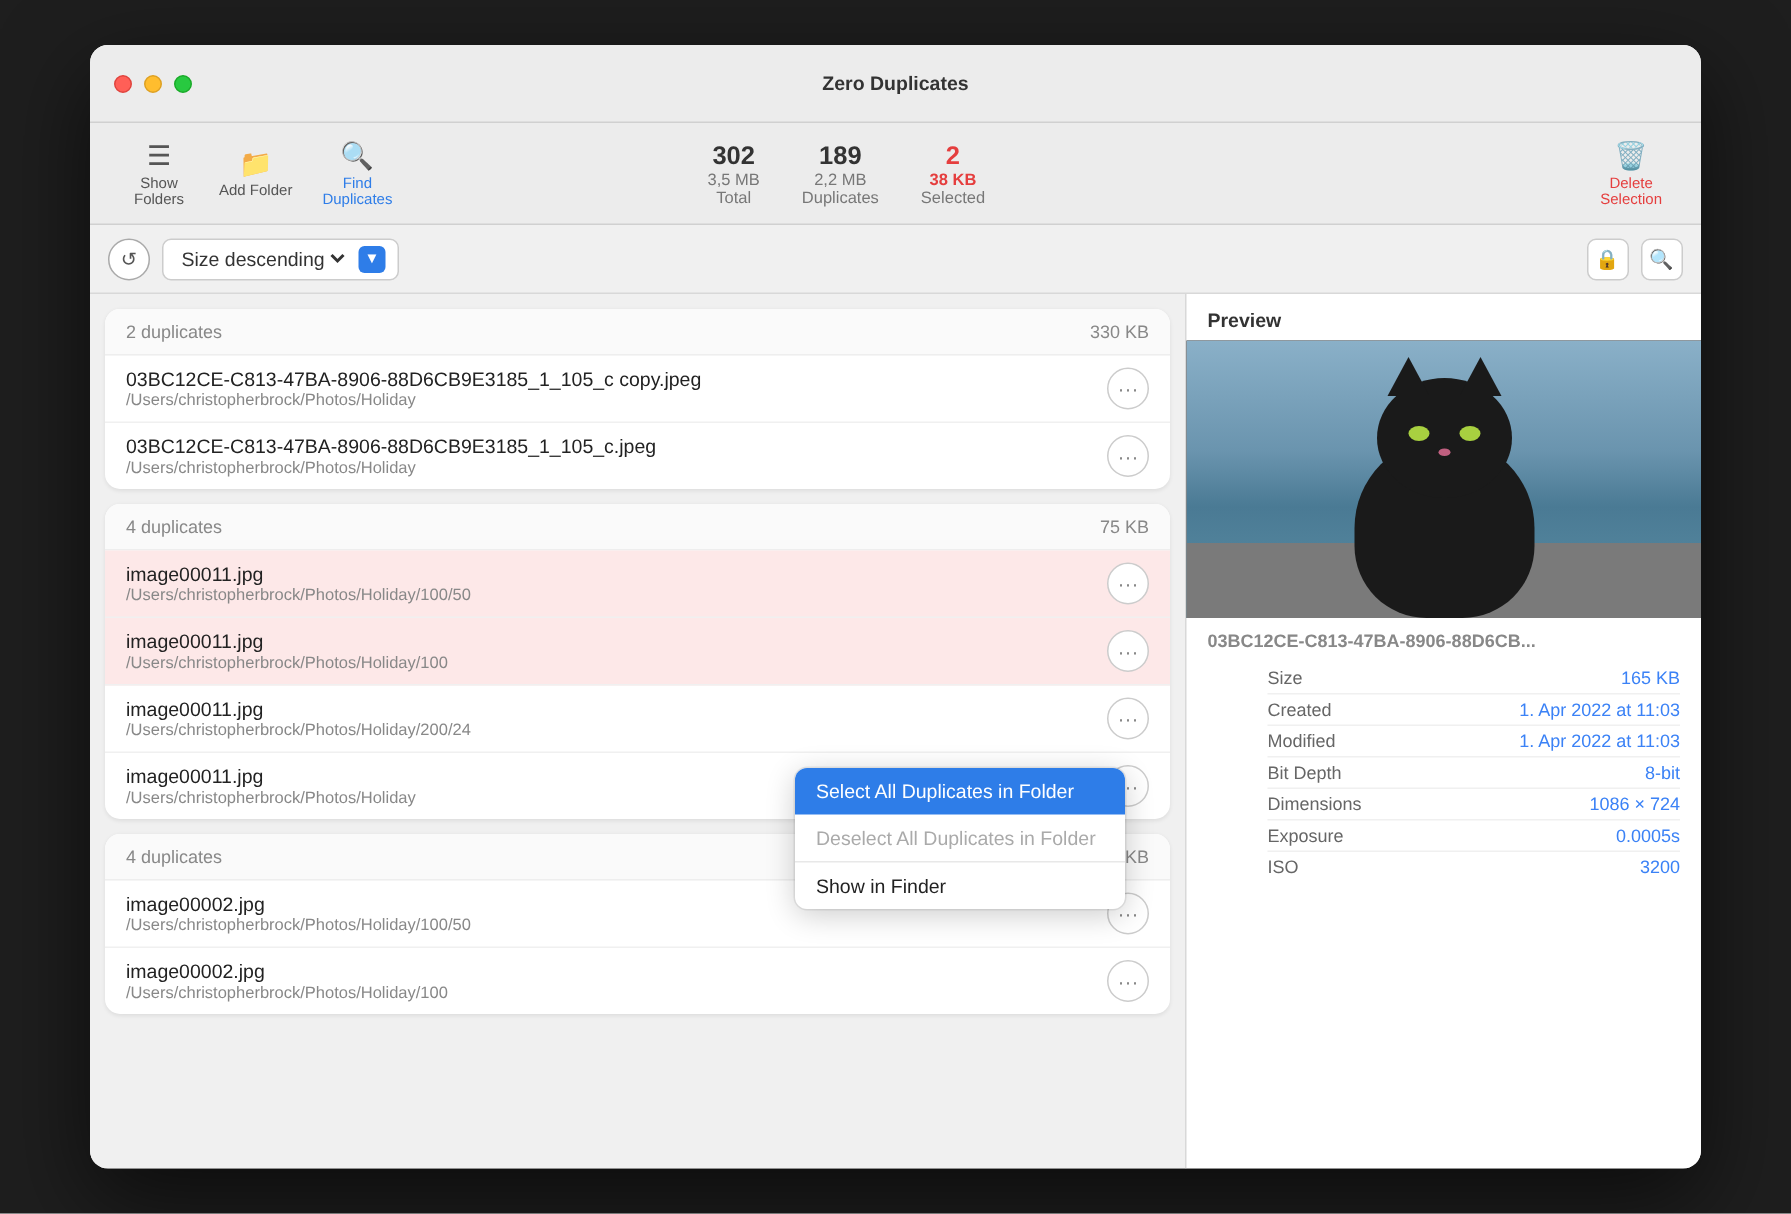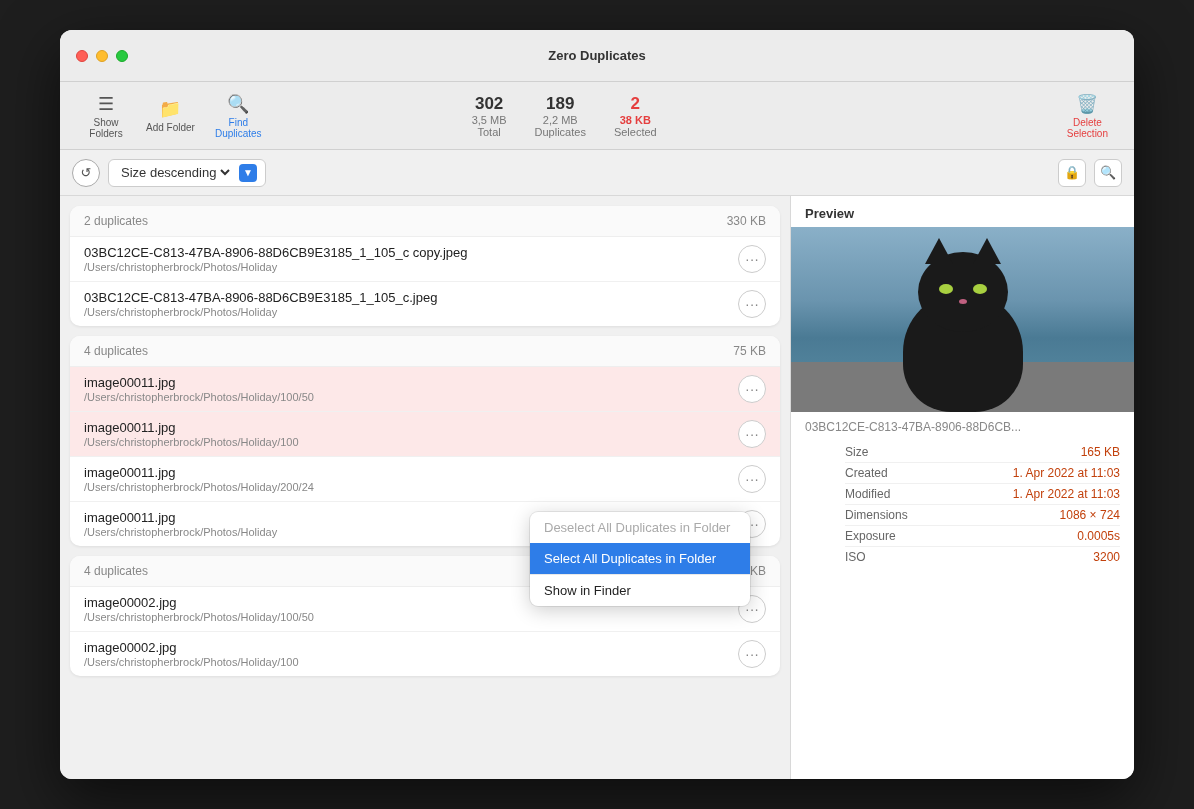--- a/index.html
+++ b/index.html
@@ -401,38 +401,38 @@
       bottom: 0;
       left: 0;
       right: 0;
       height: 50px;
       background: #7a7a7a;
     }
     .preview-filename {
       padding: 8px 14px 4px;
       font-size: 12px;
       color: #888;
-      font-weight: 400;
+      font-weight: 700;
       word-break: break-all;
     }
     .preview-meta {
       padding: 4px 14px;
       flex: 1;
       margin-left: 40px;
     }
     .meta-row {
       display: flex;
       justify-content: space-between;
       padding: 3px 0;
       font-size: 12px;
       border-bottom: 1px solid #f0f0f0;
     }
     .meta-row:last-child { border-bottom: none; }
     .meta-key { color: #666; }
-    .meta-val { color: #c2410c; font-weight: 400; text-align: right; }
+    .meta-val { color: #3b82f6; font-weight: 400; text-align: right; }
   </style>
 </head>
 <body>
 
 <div class="window">
 
   <div class="titlebar">
     <div class="traffic-lights">
       <div class="traffic-light tl-red"></div>
       <div class="traffic-light tl-yellow"></div>
@@ -577,22 +577,22 @@
         <div class="file-row">
           <div class="file-info">
             <div class="file-name">image00002.jpg</div>
             <div class="file-path">/Users/christopherbrock/Photos/Holiday/100</div>
           </div>
           <div class="file-row-action">···</div>
         </div>
       </div>
 
       <div class="context-menu">
+        <div class="context-item active-blue">Select All Duplicates in Folder</div>
         <div class="context-item disabled">Deselect All Duplicates in Folder</div>
-        <div class="context-item active-blue">Select All Duplicates in Folder</div>
         <div class="context-divider"></div>
         <div class="context-item">Show in Finder</div>
       </div>
     </div>
 
     <div class="preview-panel">
       <div class="preview-header">Preview</div>
       <div class="preview-image">
 
         <div class="cat-canvas">
@@ -615,20 +615,24 @@
     </div>
           <div class="meta-row">
       <span class="meta-key">Created</span>
       <span class="meta-val">1. Apr 2022 at 11:03</span>
     </div>
           <div class="meta-row">
       <span class="meta-key">Modified</span>
       <span class="meta-val">1. Apr 2022 at 11:03</span>
     </div>
           <div class="meta-row">
+      <span class="meta-key">Bit Depth</span>
+      <span class="meta-val">8-bit</span>
+    </div>
+          <div class="meta-row">
       <span class="meta-key">Dimensions</span>
       <span class="meta-val">1086 × 724</span>
     </div>
           <div class="meta-row">
       <span class="meta-key">Exposure</span>
       <span class="meta-val">0.0005s</span>
     </div>
           <div class="meta-row">
       <span class="meta-key">ISO</span>
       <span class="meta-val">3200</span>

